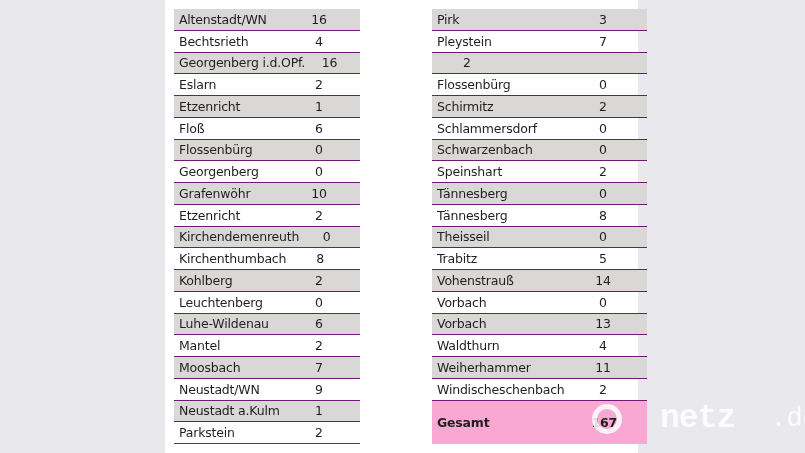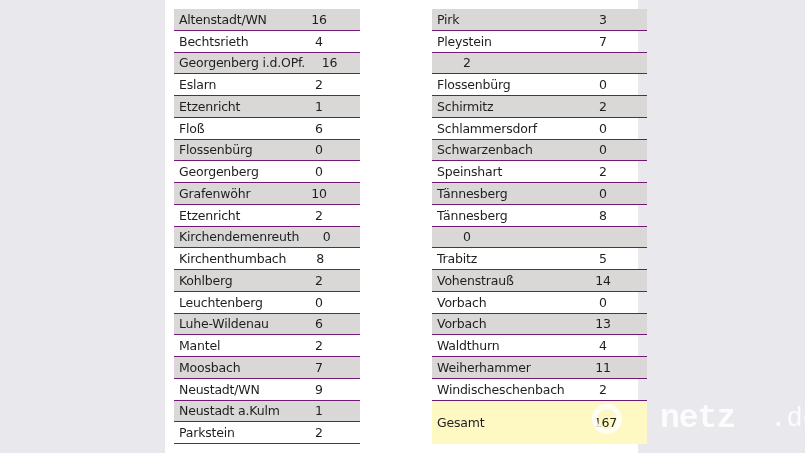--- a/index.html
+++ b/index.html
@@ -23,21 +23,21 @@
       height: 21.75px; box-sizing: border-box;
       border-bottom: 1px solid #701a75;
       font-size: 12.5px; color: #1f1f1f;
       letter-spacing: -0.2px;
     }
     .row.shaded { background: #d9d8d6; }
     .row .name { flex: 1; padding-left: 5px; white-space: nowrap; }
     .table.left .row .val { width: 70px; text-align: center; padding-right: 6px; }
     .table.right .row .val { width: 70px; text-align: center; padding-right: 9px; }
     .row.total {
-      height: 43.5px; background: #fef9c3; font-weight: normal;
+      height: 43.5px; background: #f9a8d4; font-weight: bold;
       border-bottom: none;
     }
     .row.total .val { text-align: left; width: auto !important; padding-right: 30px !important; }
     .row.total .name { padding-left: 5px; }
     .watermark {
       position: absolute; left: 592px; top: 400px;
       display: flex; align-items: center;
       color: rgba(255,255,255,0.85);
       font-family: Liberation Mono, monospace;
       pointer-events: none;
@@ -172,20 +172,21 @@
     </div>
   <div class="row shaded">
       <span class="name">Tännesberg</span>
       <span class="val">0</span>
     </div>
   <div class="row">
       <span class="name">Tännesberg</span>
       <span class="val">8</span>
     </div>
   <div class="row shaded">
+      <span class="name">Theisseil</span>
       <span class="val">0</span>
     </div>
   <div class="row">
       <span class="name">Trabitz</span>
       <span class="val">5</span>
     </div>
   <div class="row shaded">
       <span class="name">Vohenstrauß</span>
       <span class="val">14</span>
     </div>

